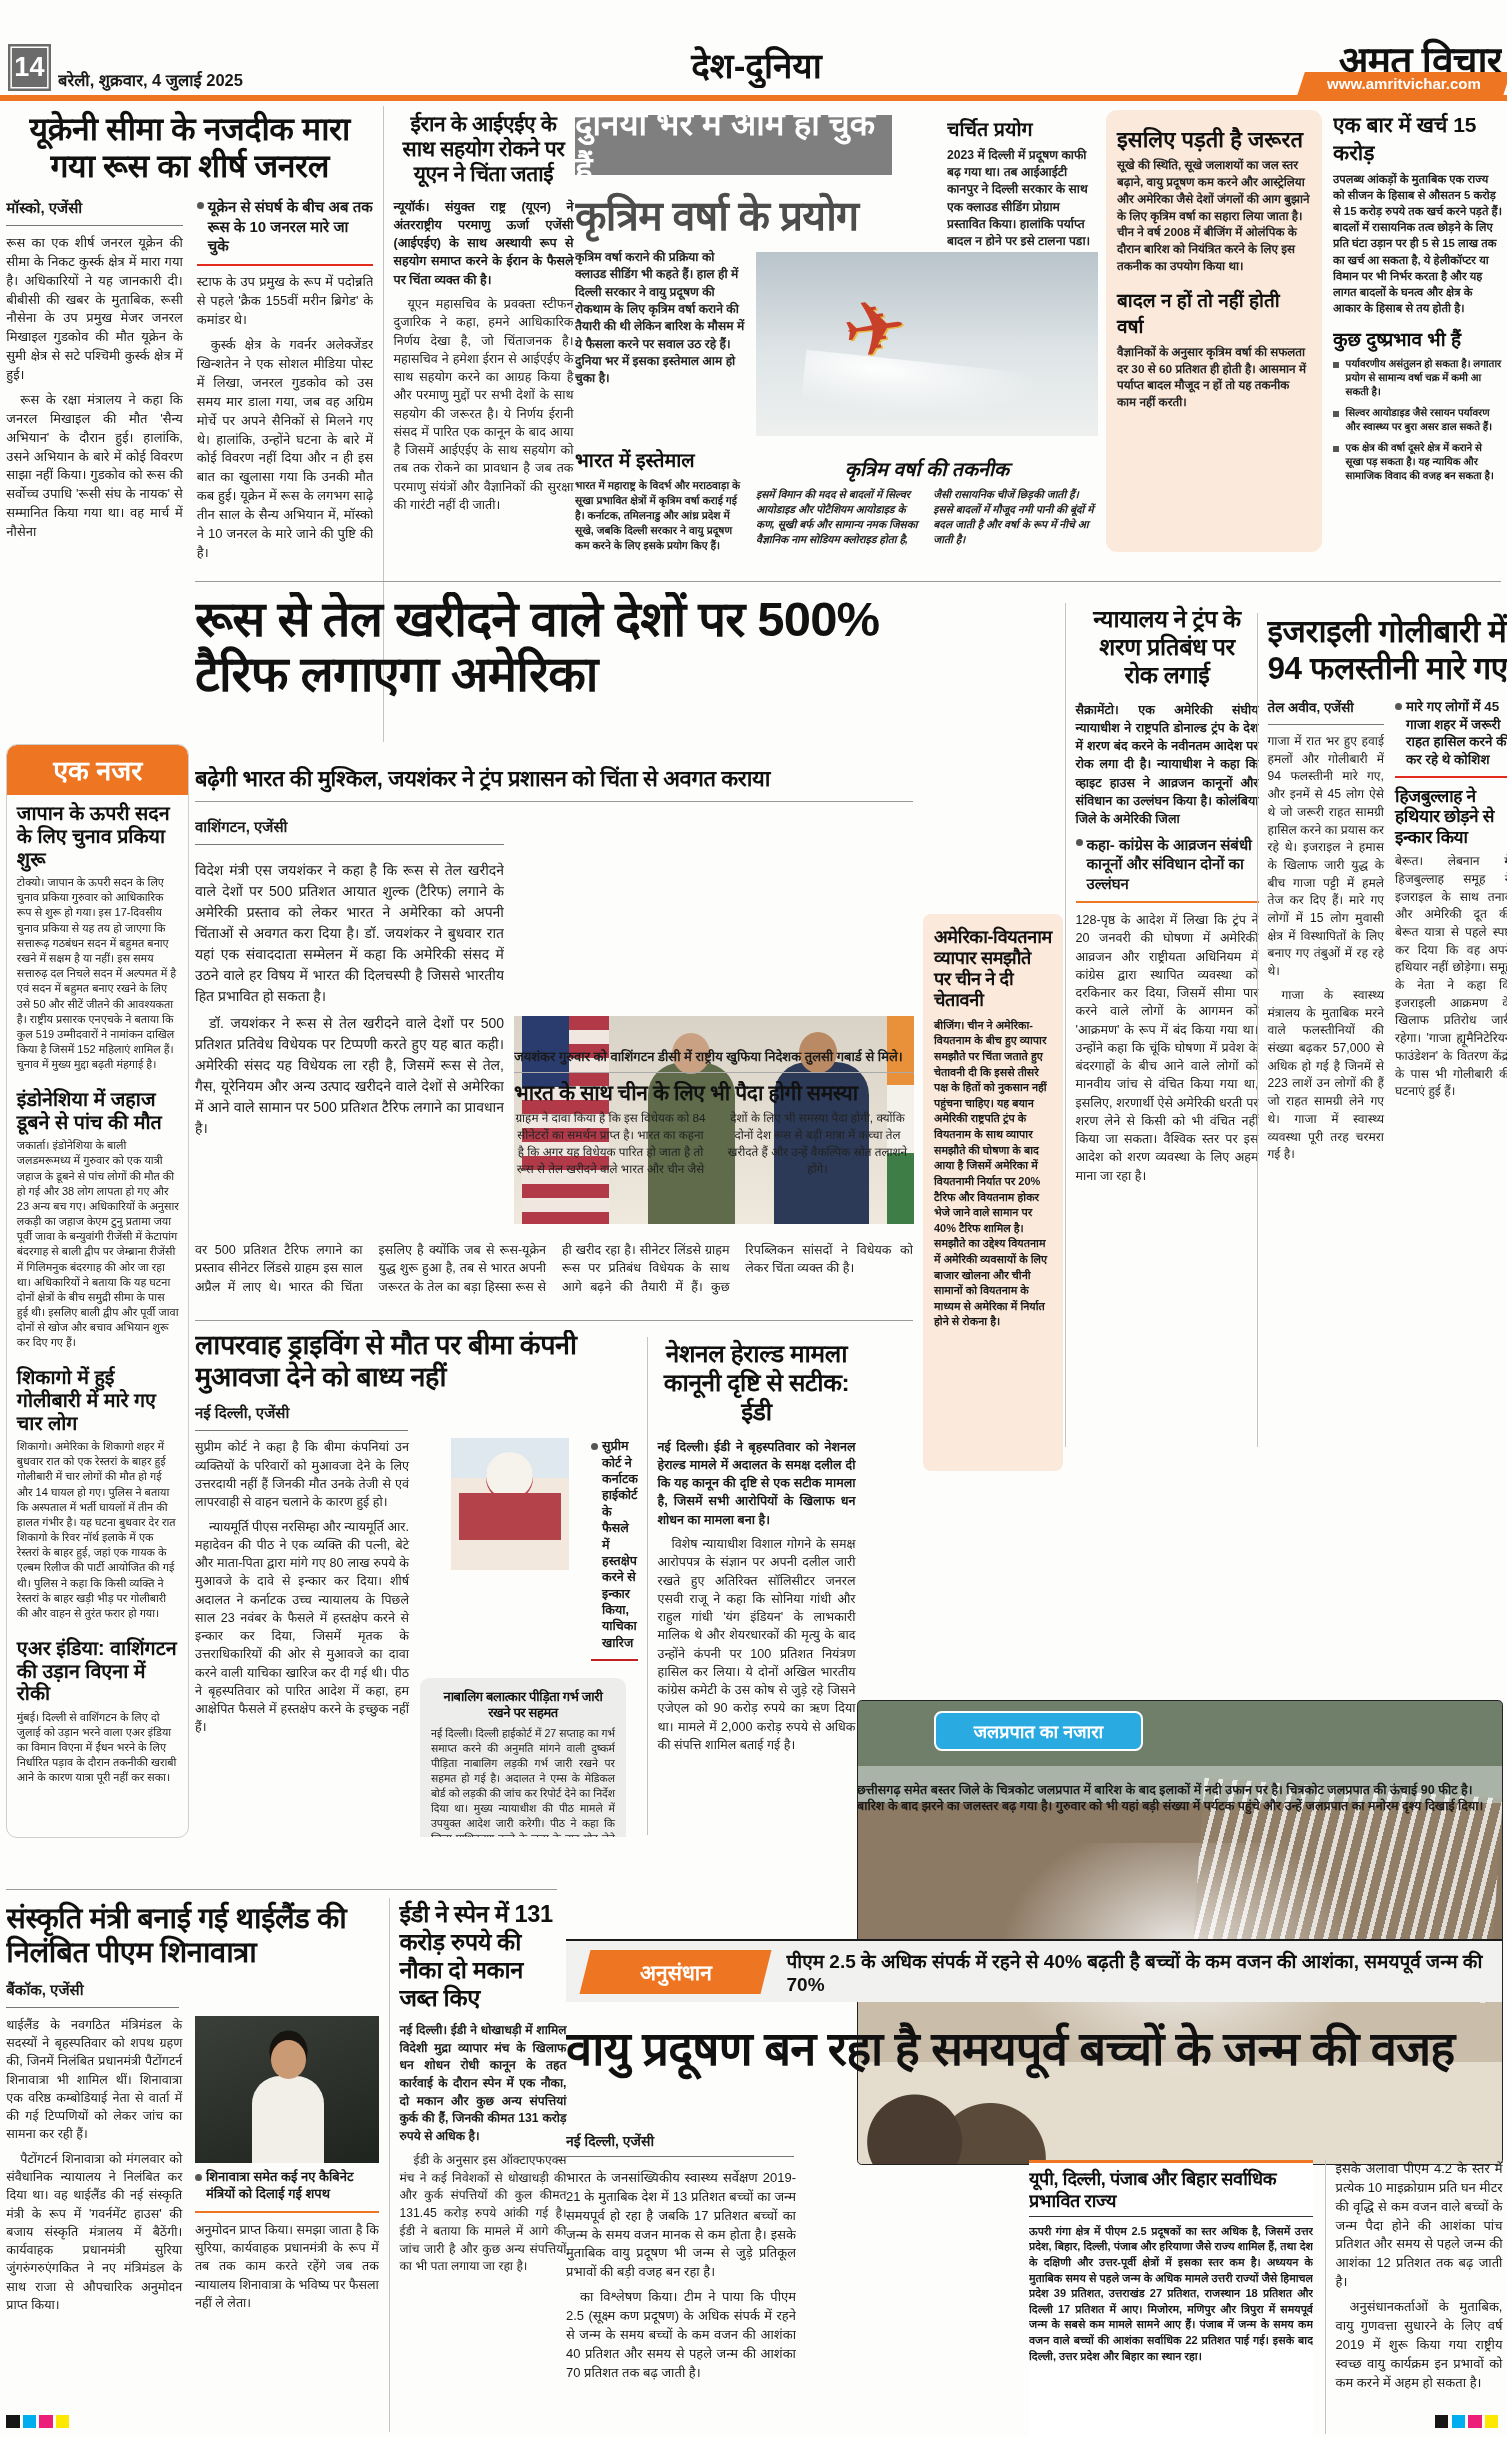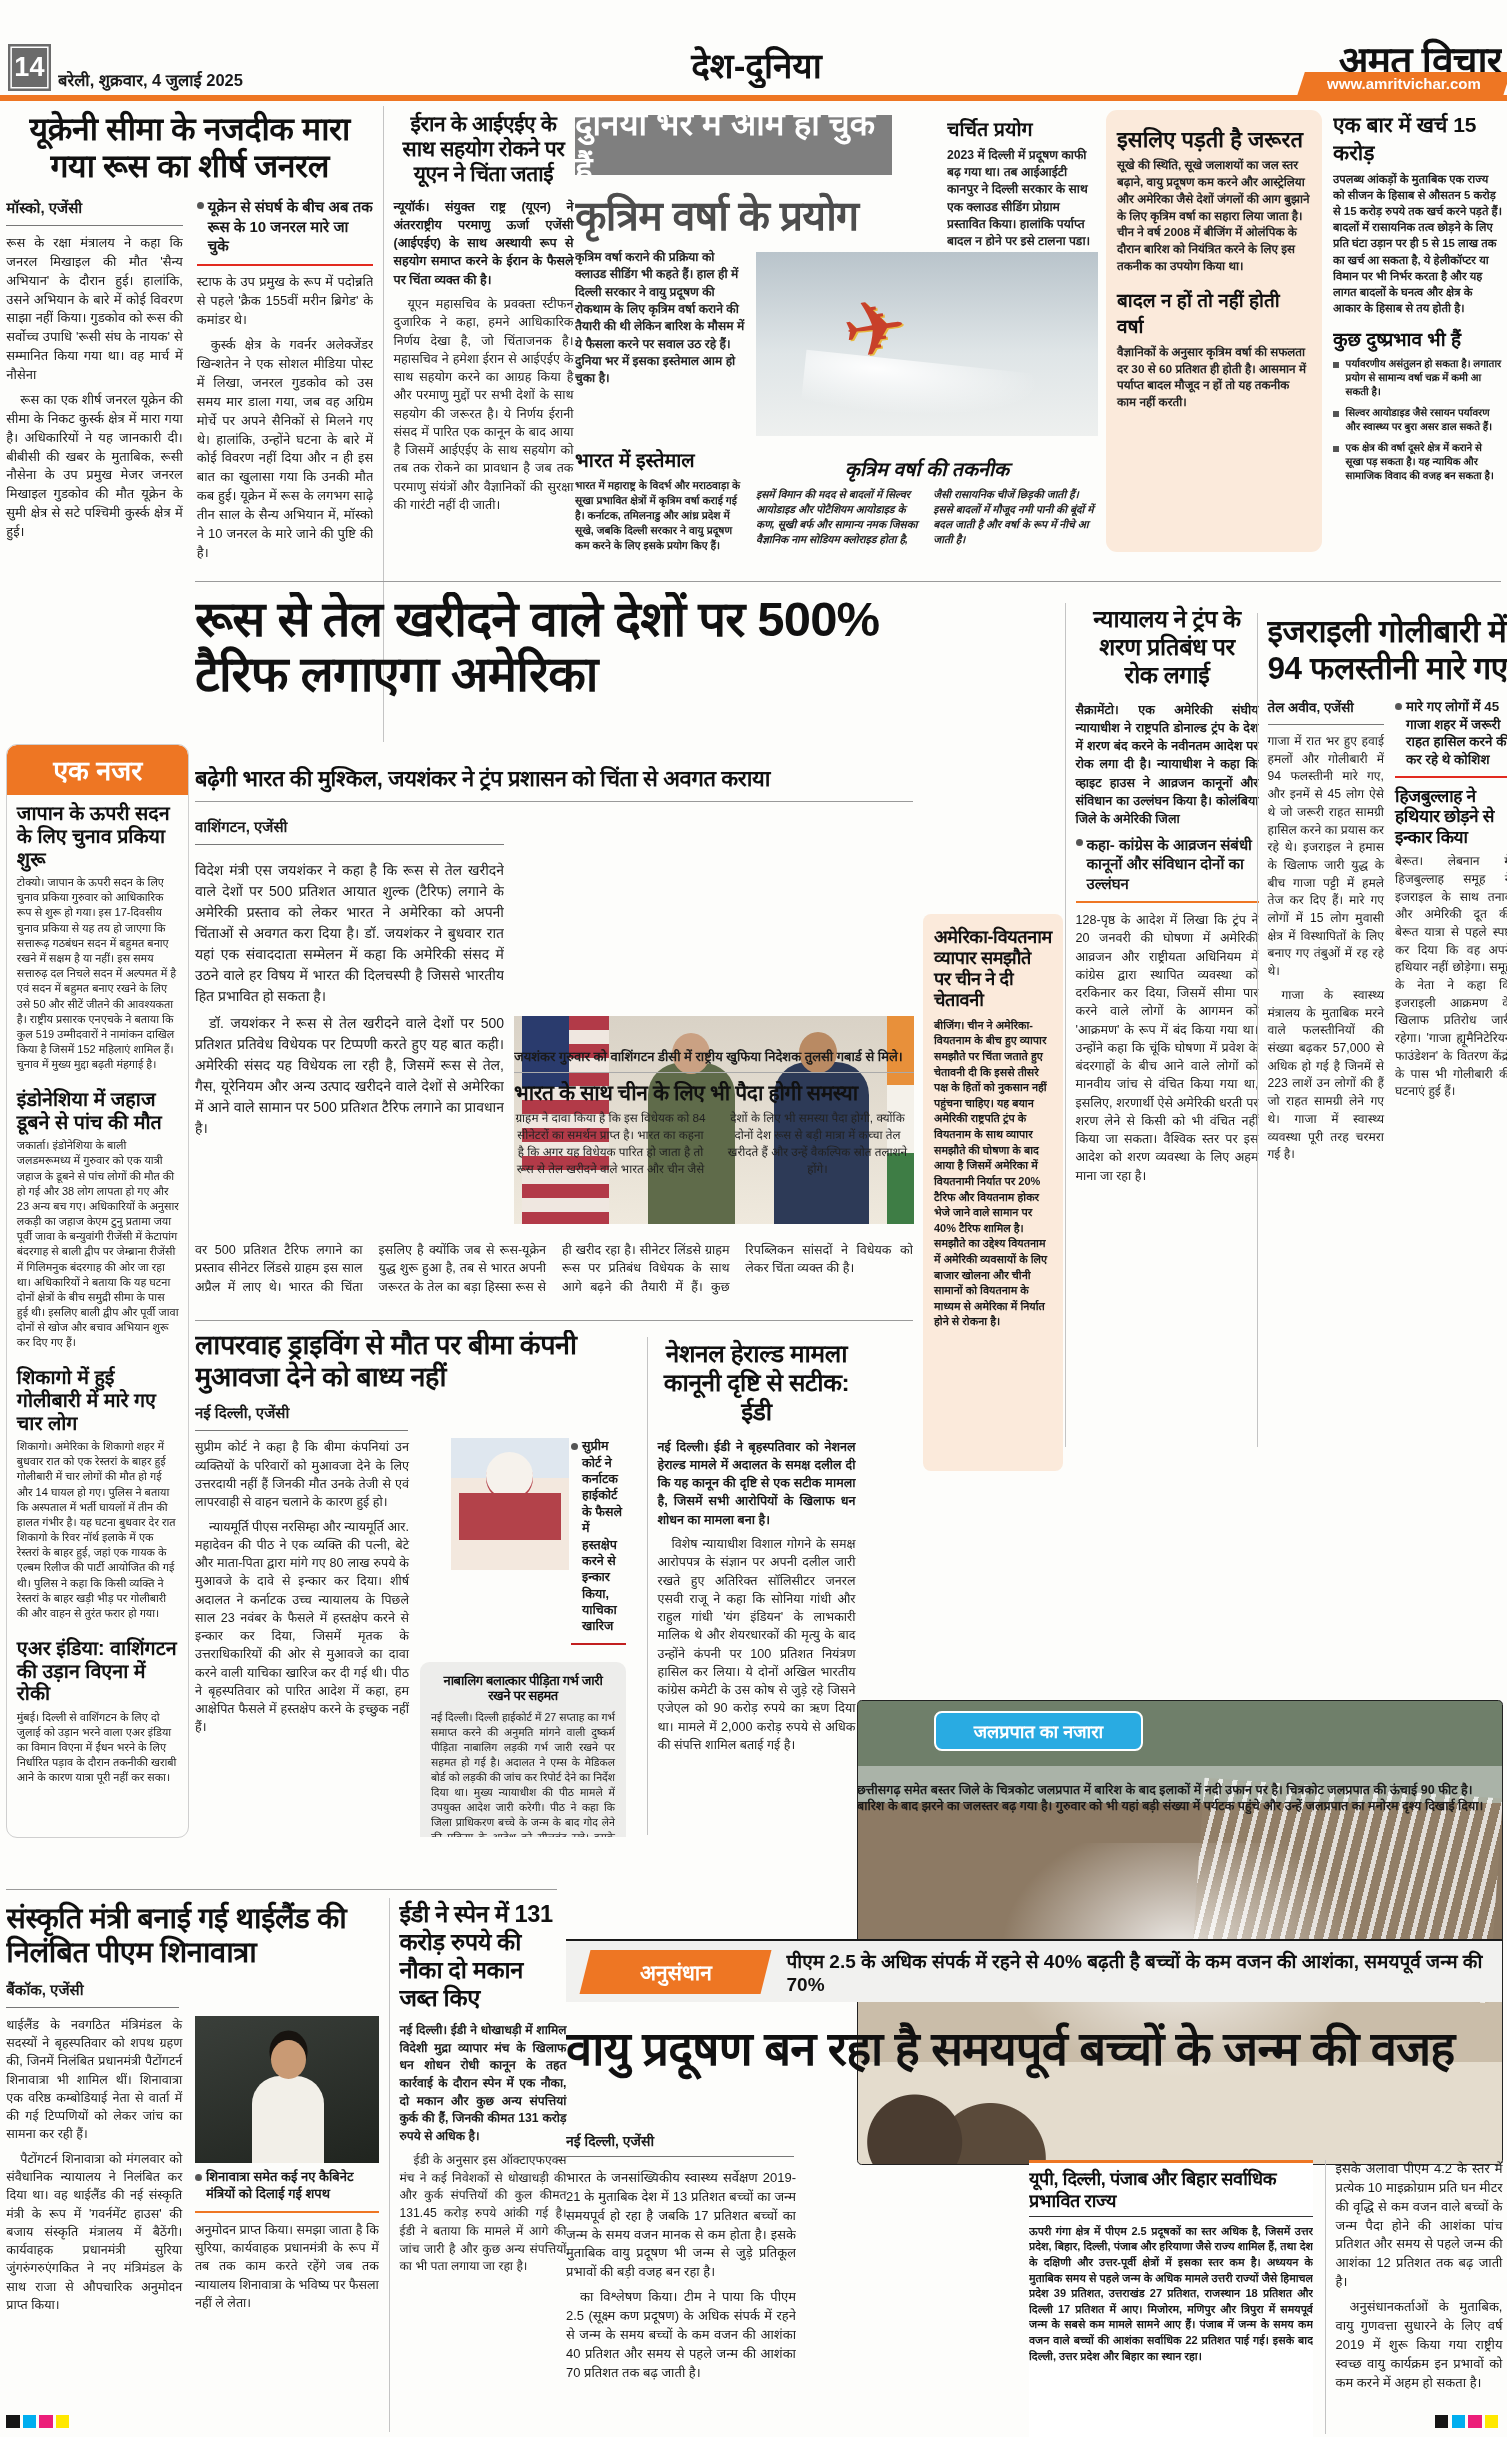--- a/index.html
+++ b/index.html
@@ -56,22 +56,22 @@
     <span style="color:#fff;font-weight:700;font-size:15px;transform:skewX(18deg);">www.amritvichar.com</span>
   </div>
   <div class="abs rule-orange" style="left:0;top:95px;width:1508px;height:5.5px;"></div>
 
   <div class="abs" style="left:6.3px;top:106px;width:367px;height:636px;">
     <h1 class="hl center" style="margin:4.7px 0 11px 0;font-size:32px;">यूक्रेनी सीमा के नजदीक मारा गया रूस का शीर्ष जनरल</h1>
     <div class="cols2">
       <div>
         <div class="byline">मॉस्को, एजेंसी</div>
         <div class="body">
+          <p>रूस का एक शीर्ष जनरल यूक्रेन की सीमा के निकट कुर्स्क क्षेत्र में मारा गया है। अधिकारियों ने यह जानकारी दी। बीबीसी की खबर के मुताबिक, रूसी नौसेना के उप प्रमुख मेजर जनरल मिखाइल गुडकोव की मौत यूक्रेन के सुमी क्षेत्र से सटे पश्चिमी कुर्स्क क्षेत्र में हुई।</p>
           <p>रूस के रक्षा मंत्रालय ने कहा कि जनरल मिखाइल की मौत 'सैन्य अभियान' के दौरान हुई। हालांकि, उसने अभियान के बारे में कोई विवरण साझा नहीं किया। गुडकोव को रूस की सर्वोच्च उपाधि 'रूसी संघ के नायक' से सम्मानित किया गया था। वह मार्च में नौसेना</p>
-          <p>रूस का एक शीर्ष जनरल यूक्रेन की सीमा के निकट कुर्स्क क्षेत्र में मारा गया है। अधिकारियों ने यह जानकारी दी। बीबीसी की खबर के मुताबिक, रूसी नौसेना के उप प्रमुख मेजर जनरल मिखाइल गुडकोव की मौत यूक्रेन के सुमी क्षेत्र से सटे पश्चिमी कुर्स्क क्षेत्र में हुई।</p>
         </div>
       </div>
       <div>
         <div class="hlbox"><span class="dot"></span><span>यूक्रेन से संघर्ष के बीच अब तक रूस के 10 जनरल मारे जा चुके</span></div>
         <div class="body">
           <p>स्टाफ के उप प्रमुख के रूप में पदोन्नति से पहले 'क्रैक 155वीं मरीन ब्रिगेड' के कमांडर थे।</p>
           <p>कुर्स्क क्षेत्र के गवर्नर अलेक्जेंडर खिन्शतेन ने एक सोशल मीडिया पोस्ट में लिखा, जनरल गुडकोव को उस समय मार डाला गया, जब वह अग्रिम मोर्चे पर अपने सैनिकों से मिलने गए थे। हालांकि, उन्होंने घटना के बारे में कोई विवरण नहीं दिया और न ही इस बात का खुलासा गया कि उनकी मौत कब हुई। यूक्रेन में रूस के लगभग साढ़े तीन साल के सैन्य अभियान में, मॉस्को ने 10 जनरल के मारे जाने की पुष्टि की है।</p>
         </div>
       </div>
     </div>
@@ -223,21 +223,21 @@
 
   <div class="abs" style="left:195px;top:1330px;width:443px;height:507px;">
     <h2 class="hl" style="margin:0 0 7.9px 0;font-size:27px;">लापरवाह ड्राइविंग से मौत पर बीमा कंपनी मुआवजा देने को बाध्य नहीं</h2>
     <div class="byline" style="width:213px;">नई दिल्ली, एजेंसी</div>
     <div style="display:flex;gap:11px;">
       <div class="body" style="width:214px;font-size:12.6px;">
         <p>सुप्रीम कोर्ट ने कहा है कि बीमा कंपनियां उन व्यक्तियों के परिवारों को मुआवजा देने के लिए उत्तरदायी नहीं हैं जिनकी मौत उनके तेजी से एवं लापरवाही से वाहन चलाने के कारण हुई हो।</p>
         <p>न्यायमूर्ति पीएस नरसिम्हा और न्यायमूर्ति आर. महादेवन की पीठ ने एक व्यक्ति की पत्नी, बेटे और माता-पिता द्वारा मांगे गए 80 लाख रुपये के मुआवजे के दावे से इन्कार कर दिया। शीर्ष अदालत ने कर्नाटक उच्च न्यायालय के पिछले साल 23 नवंबर के फैसले में हस्तक्षेप करने से इन्कार कर दिया, जिसमें मृतक के उत्तराधिकारियों की ओर से मुआवजे का दावा करने वाली याचिका खारिज कर दी गई थी। पीठ ने बृहस्पतिवार को पारित आदेश में कहा, हम आक्षेपित फैसले में हस्तक्षेप करने के इच्छुक नहीं हैं।</p>
       </div>
       <div style="width:206px;">
-        <div style="display:flex;gap:2px;padding-left:31px;">
+        <div style="display:flex;gap:22px;padding-left:31px;">
           <div class="photo" style="width:118px;height:132px;background:linear-gradient(180deg,#dfe7ef 0 30%,#f3e8de 30% 100%);flex:none;">
             <div style="position:absolute;left:35px;top:14px;width:47px;height:47px;background:#f6f2ec;border-radius:50%;box-shadow:0 2.4px 0 #b3424a;"></div>
             <div style="position:absolute;left:7.9px;top:55px;width:102px;height:47px;background:#b3424a;"></div>
             <div style="position:absolute;left:0;top:93px;width:118px;height:39px;background:radial-gradient(circle at 25% 40%,#3f7d3b 14px,transparent 15px),radial-gradient(circle at 65% 50%,#4c8a43 15.8px,transparent 16.5px),radial-gradient(circle at 90% 40%,#3f7d3b 12.6px,trans parent 13.4px),#e7ecdf;"></div>
           </div>
           <div class="hlbox" style="font-size:12.6px;border-bottom-color:#c21f1f;">
             <span class="dot"></span>
             <span>सुप्रीम कोर्ट ने कर्नाटक हाईकोर्ट के फैसले में हस्तक्षेप करने से इन्कार किया, याचिका खारिज</span>
           </div>
         </div>

